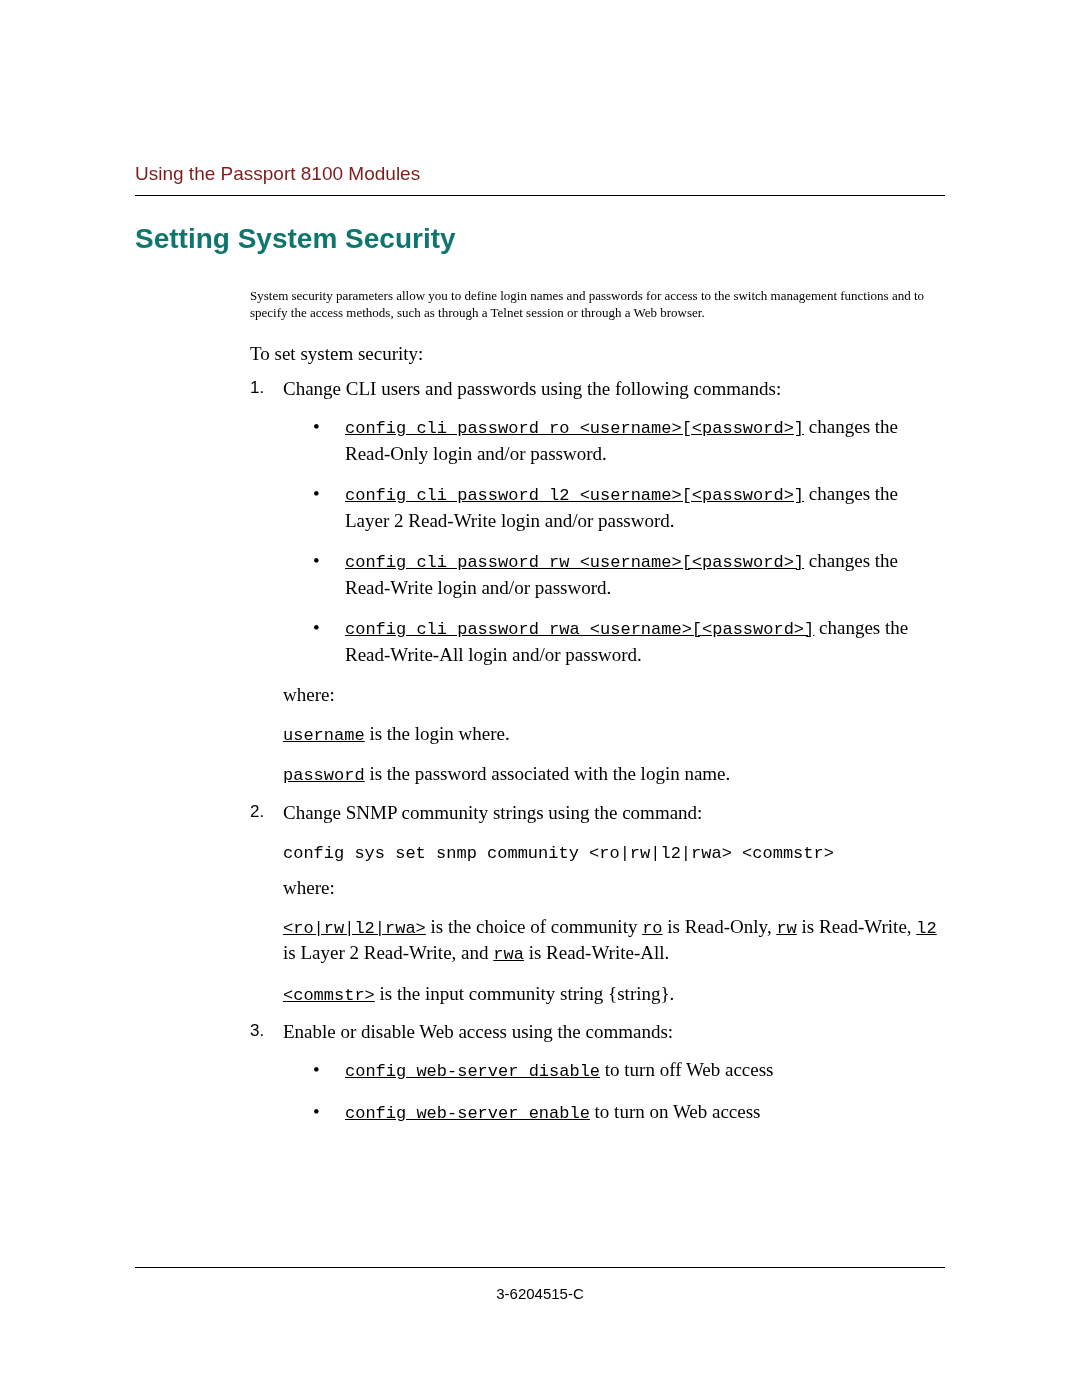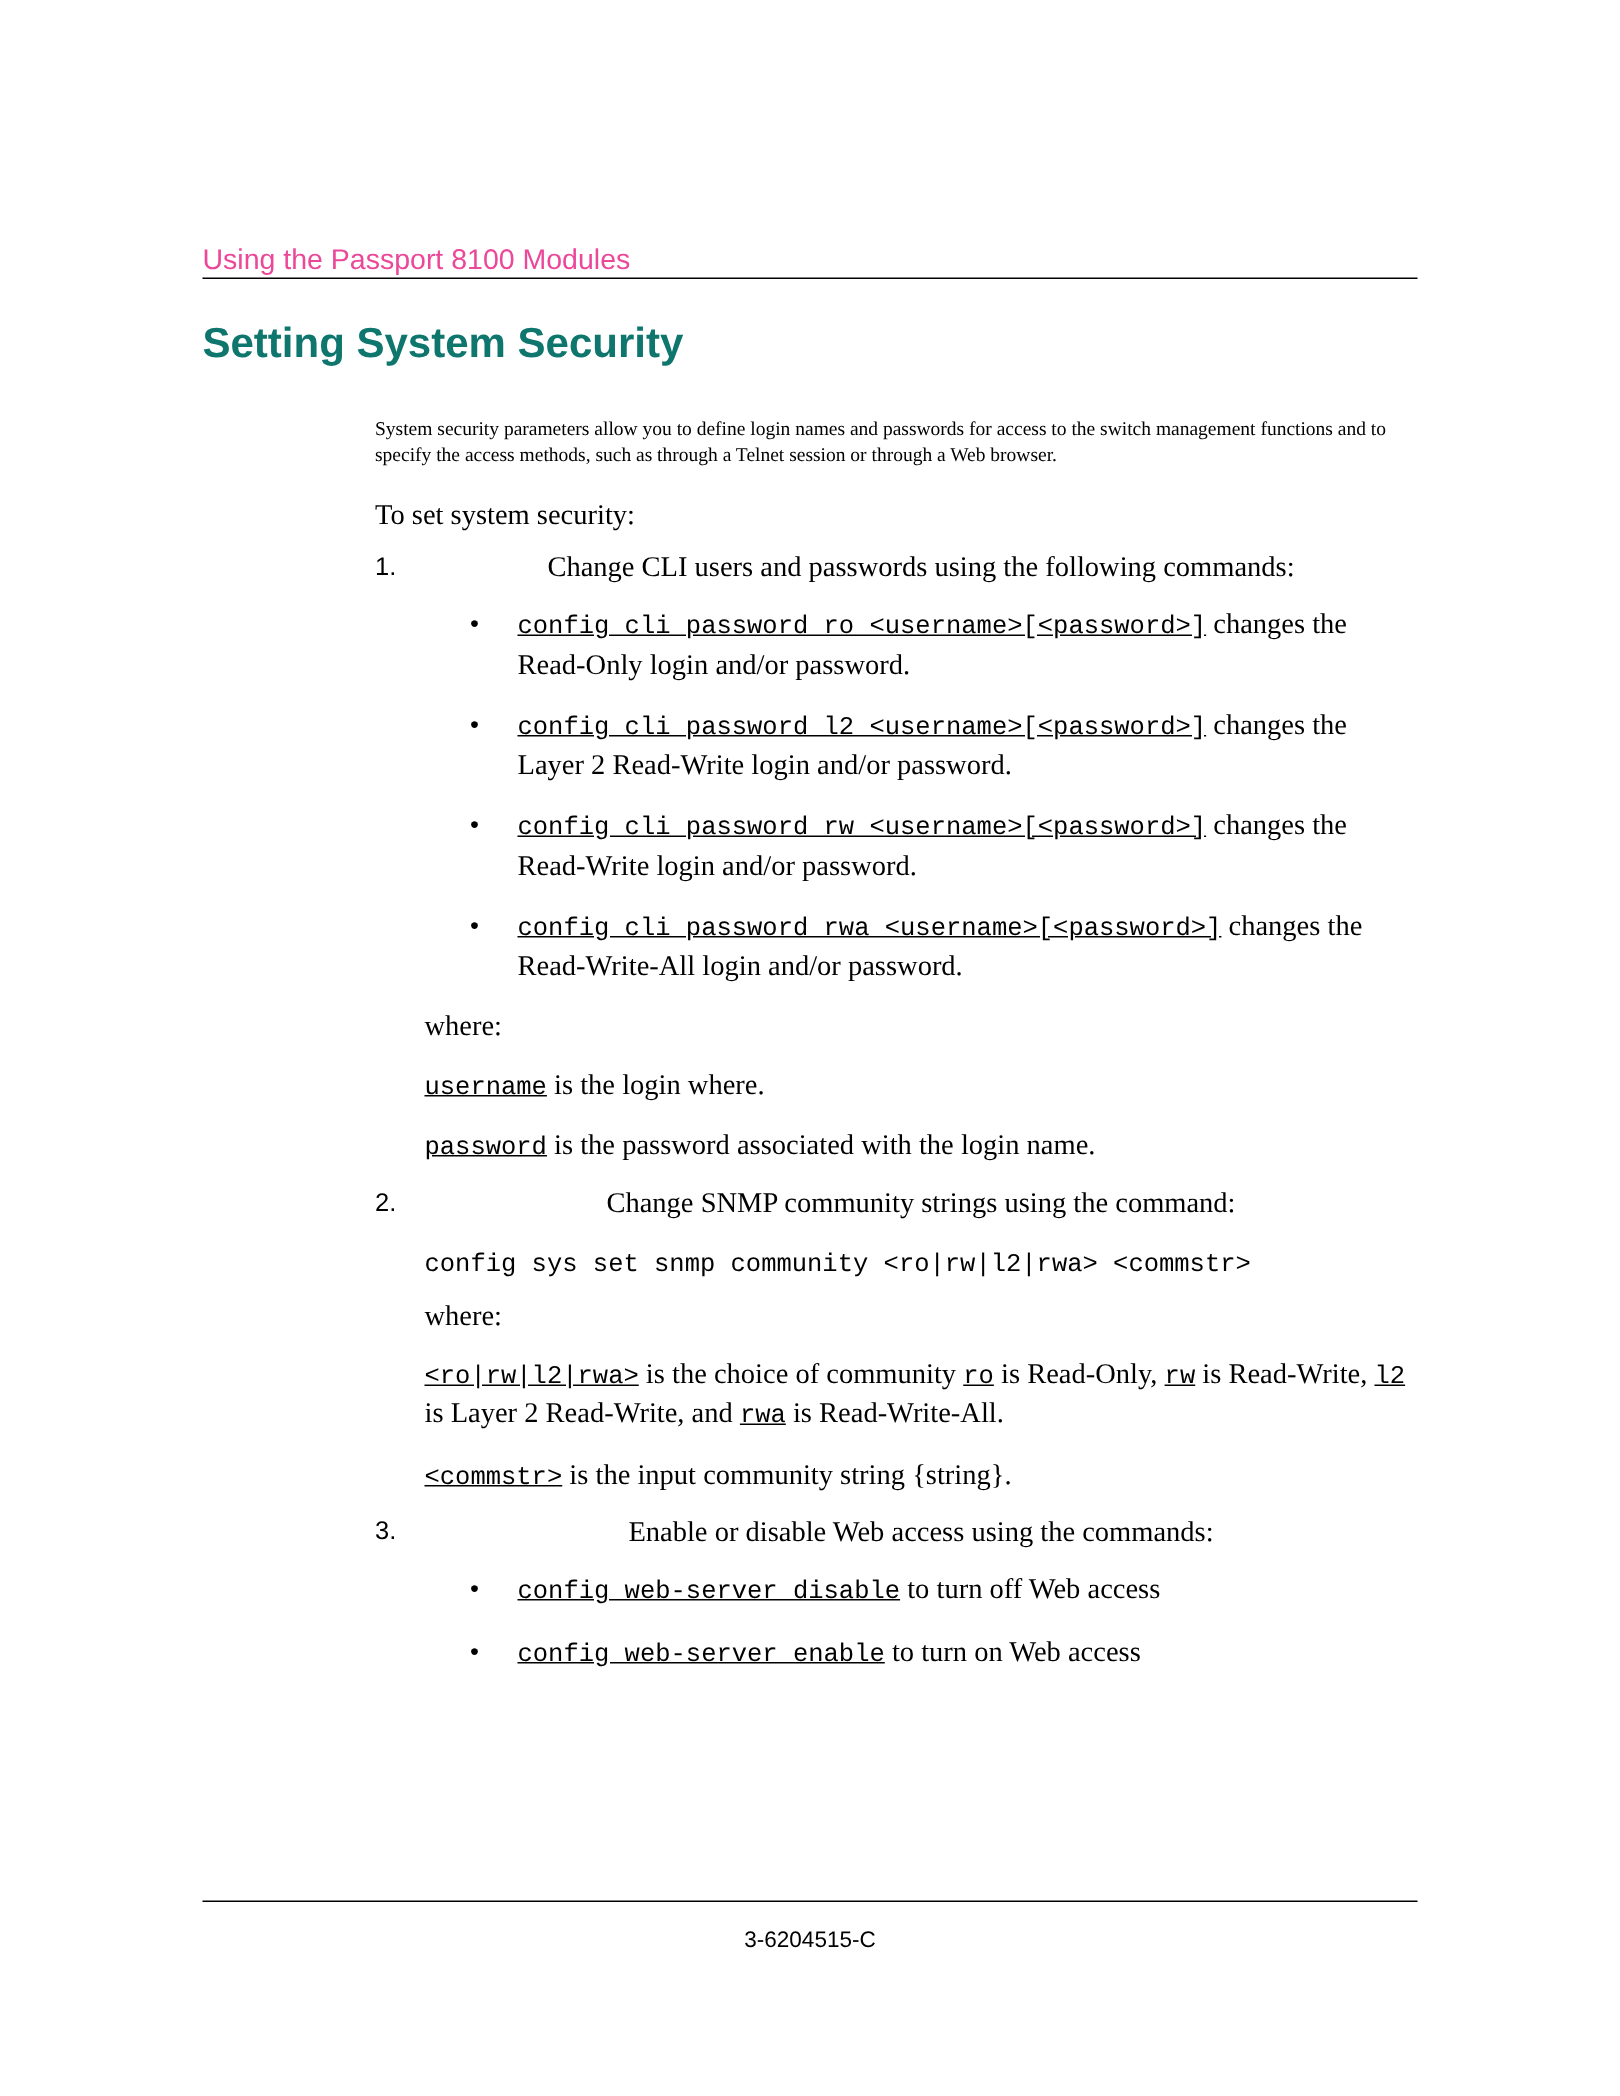--- a/index.html
+++ b/index.html
@@ -13,21 +13,22 @@
       background: #ffffff;
       font-family: "Times New Roman", Times, serif;
       position: relative;
     }
     .page {
       padding: 163px 135px 0 135px;
     }
     .header {
       font-size: 19px;
       font-family: Arial, Helvetica, sans-serif;
-      color: #ec4899;
+      color: #7f1d1d;
+      padding-bottom: 10px;
       border-bottom: 1.5px solid #000;
       margin-bottom: 27px;
     }
     h1 {
       font-family: Arial, Helvetica, sans-serif;
       font-weight: bold;
       font-size: 28px;
       color: #0f766e;
       margin-bottom: 32px;
     }
@@ -56,21 +57,20 @@
     }
     ol > li::before {
       content: counter(step) ".";
       position: absolute;
       left: 0;
       font-family: Arial, Helvetica, sans-serif;
       font-size: 17px;
     }
     .step-title {
       margin-bottom: 14px;
-      text-align: center;
     }
     ul.inner {
       list-style: none;
       margin-left: 30px;
     }
     ul.inner > li {
       position: relative;
       padding-left: 32px;
       font-size: 19px;
       line-height: 1.33;

